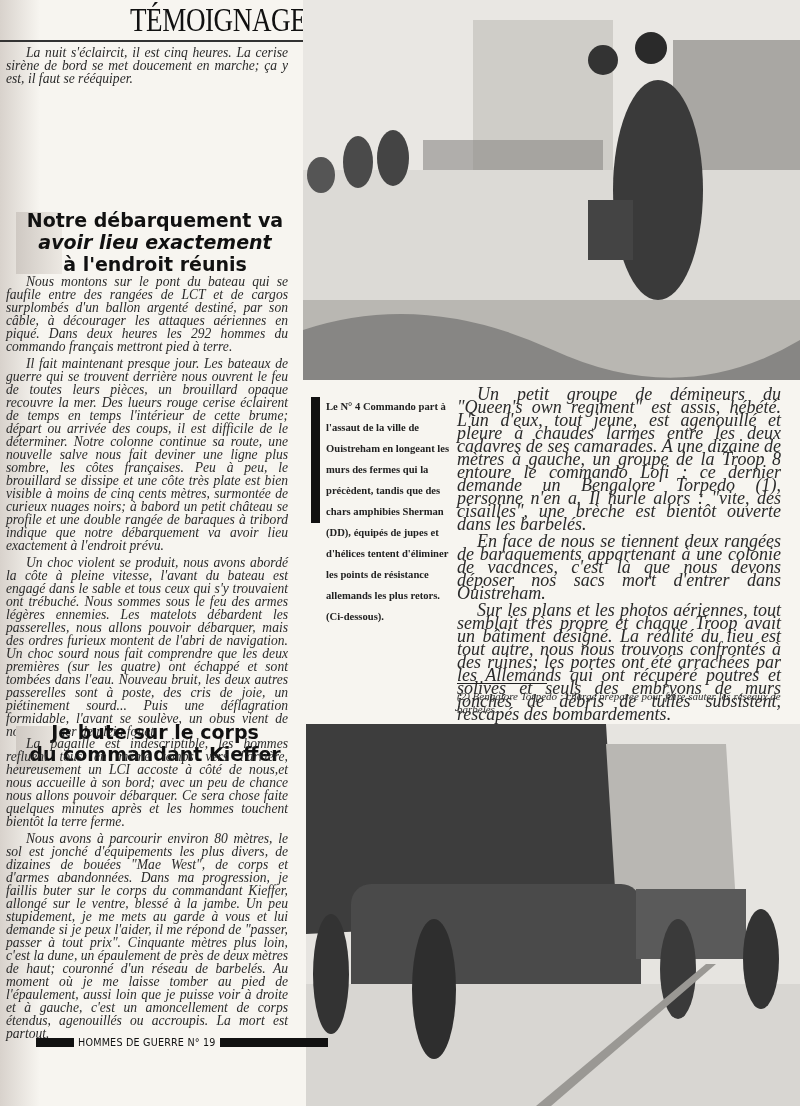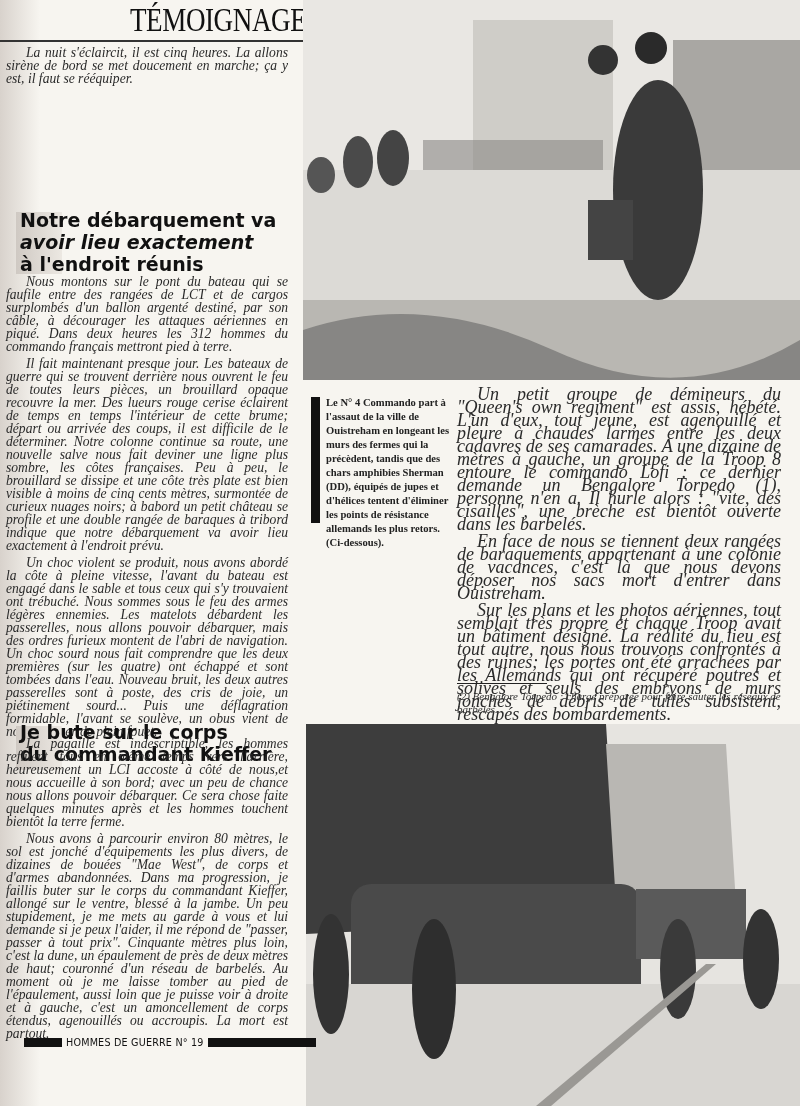--- a/index.html
+++ b/index.html
@@ -18,44 +18,44 @@
     font-family: "Liberation Serif", serif; font-size: 33px; letter-spacing: -0.5px;
     color: #111; transform: scaleX(0.82); transform-origin: left top;
   }
   .top-rule { position: absolute; left: 0; top: 40px; width: 305px; height: 2px; background: #333; }
   .col { position: absolute; font-style: italic; font-size: 13.6px; line-height: 13px; text-align: justify; }
   .col p { margin: 0 0 4px 0; text-indent: 20px; }
   .col p.noindent { text-indent: 0; }
   .col-left { left: 6px; width: 282px; }
   .col-right { left: 457px; width: 324px; font-size: 18px; }
   .head {
-    position: absolute; left: 20px; width: 270px; text-align: left;
+    position: absolute; left: 20px; width: 270px; text-align: center;
     font-family: "DejaVu Sans", sans-serif; font-weight: bold; font-size: 19px; line-height: 22px; color: #111;
   }
   .head .it { font-style: italic; }
   .head-block {
     position: absolute; left: 16px; width: 46px; height: 62px;
     background: linear-gradient(to right, #cfc9c3, #ece8e2);
   }
   .photo {
     position: absolute; overflow: hidden;
     background: #bdbdbd;
   }
   .photo svg { width: 100%; height: 100%; display: block; }
   .caption-bar { position: absolute; left: 311px; top: 397px; width: 9px; height: 126px; background: #111; }
   .caption {
     position: absolute; left: 326px; top: 396px; width: 134px;
-    font-family: "Liberation Serif", serif; font-weight: bold; font-size: 10.6px; line-height: 14px; color: #222;
+    font-family: "Liberation Serif", serif; font-weight: bold; font-size: 10.6px; line-height: 21px; color: #222;
   }
   .footnote-rule { position: absolute; left: 457px; top: 683px; width: 90px; height: 1px; background: #222; }
   .footnote {
     position: absolute; left: 457px; top: 690px; width: 330px;
     font-style: italic; font-size: 11px; line-height: 13px; color: #333;
   }
-  .footer { position: absolute; left: 24px; top: 1037px; width: 292px; height: 10px; display: flex; align-items: center; justify-content: flex-end; }
+  .footer { position: absolute; left: 36px; top: 1037px; width: 292px; height: 10px; display: flex; align-items: center; justify-content: flex-end; }
   .footer .bar-l { width: 38px; height: 9px; background: #111; }
   .footer .bar-r { flex: 1; height: 9px; background: #111; }
   .footer .txt { font-family: "DejaVu Sans", sans-serif; font-size: 9.6px; padding: 0 4px; color: #111; letter-spacing: 0.2px; }
 </style>
 </head>
 <body>
 
 <div class="page-shadow"></div>
 
 <div class="section-label">TÉMOIGNAGE</div>
@@ -90,32 +90,32 @@
     <rect x="0" y="260" width="494" height="122" fill="#d8d6d2"></rect>
     <ellipse cx="25" cy="250" rx="18" ry="60" fill="#333"></ellipse>
     <ellipse cx="128" cy="265" rx="22" ry="70" fill="#2e2e2e"></ellipse>
     <ellipse cx="372" cy="245" rx="18" ry="50" fill="#3a3a3a"></ellipse>
     <ellipse cx="455" cy="235" rx="18" ry="50" fill="#333"></ellipse>
     <path d="M230 382 L400 240 L410 240 L245 382 Z" fill="#9a9894"></path>
   </svg>
 </div>
 
 <div class="col col-left" style="top:46px;">
-  <p>La nuit s'éclaircit, il est cinq heures. La allons sirène de bord se met doucement en marche; ça y est, il faut se rééquiper.</p>
+  <p>La nuit s'éclaircit, il est cinq heures. La cerise sirène de bord se met doucement en marche; ça y est, il faut se rééquiper.</p>
 </div>
 
 <div class="head-block" style="top:212px;"></div>
 <div class="head" style="top:209px;">
   <div>Notre débarquement va</div>
   <div class="it">avoir lieu exactement</div>
   <div>à l'endroit réunis</div>
 </div>
 
 <div class="col col-left" style="top:275px;">
-  <p>Nous montons sur le pont du bateau qui se faufile entre des rangées de LCT et de cargos surplombés d'un ballon argenté destiné, par son câble, à décourager les attaques aériennes en piqué. Dans deux heures les 312 hommes du commando français mettront pied à terre.</p>
+  <p>Nous montons sur le pont du bateau qui se faufile entre des rangées de LCT et de cargos surplombés d'un ballon argenté destiné, par son câble, à décourager les attaques aériennes en piqué. Dans deux heures les 292 hommes du commando français mettront pied à terre.</p>
   <p>Il fait maintenant presque jour. Les bateaux de guerre qui se trouvent derrière nous ouvrent le feu de toutes leurs pièces, un brouillard opaque recouvre la mer. Des lueurs rouge cerise éclairent de temps en temps l'intérieur de cette brume; départ ou arrivée des coups, il est difficile de le déterminer. Notre colonne continue sa route, une nouvelle salve nous fait deviner une ligne plus sombre, les côtes françaises. Peu à peu, le brouillard se dissipe et une côte très plate est bien visible à moins de cinq cents mètres, surmontée de curieux nuages noirs; à babord un petit château se profile et une double rangée de baraques à tribord indique que notre débarquement va avoir lieu exactement à l'endroit prévu.</p>
   <p>Un choc violent se produit, nous avons abordé la côte à pleine vitesse, l'avant du bateau est engagé dans le sable et tous ceux qui s'y trouvaient ont trébuché. Nous sommes sous le feu des armes légères ennemies. Les matelots débardent les passerelles, nous allons pouvoir débarquer, mais des ordres furieux montent de l'abri de navigation. Un choc sourd nous fait comprendre que les deux premières (sur les quatre) ont échappé et sont tombées dans l'eau. Nouveau bruit, les deux autres passerelles sont à poste, des cris de joie, un piétinement sourd... Puis une déflagration formidable, l'avant se soulève, un obus vient de nous toucher de plein fouet.</p>
 </div>
 
 <div class="head-block" style="top:726px; height:44px;"></div>
 <div class="head" style="top:721px;">
   <div>Je bute sur le corps</div>
   <div>du commandant Kieffer</div>
 </div>
 

